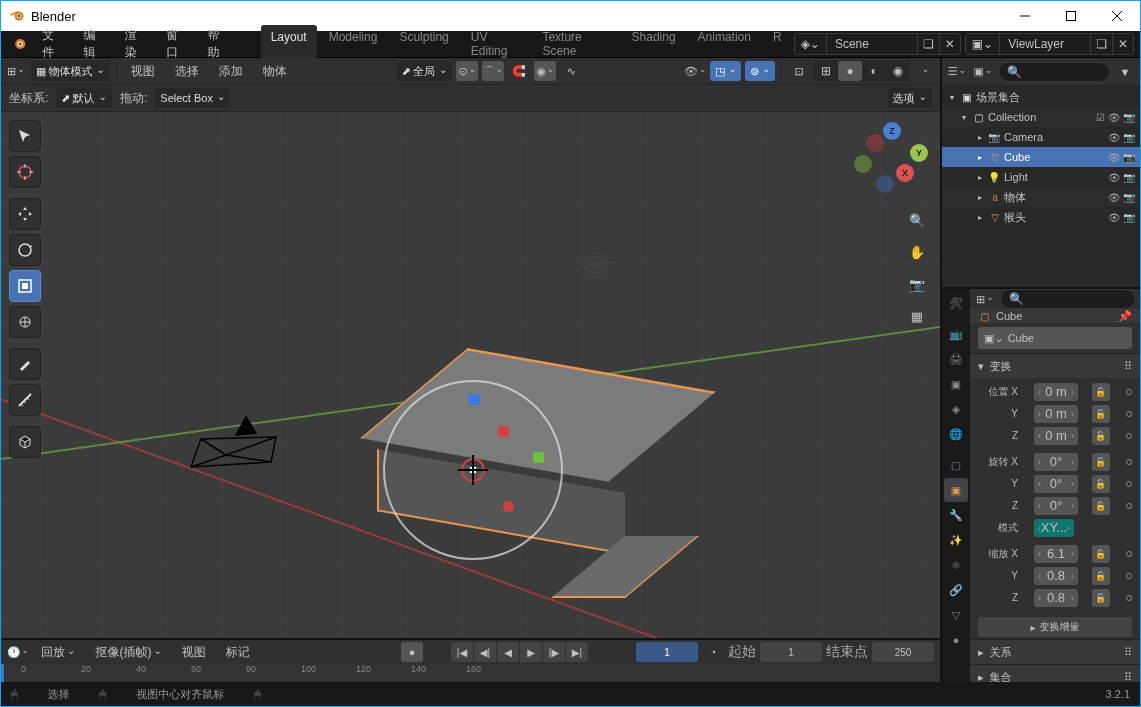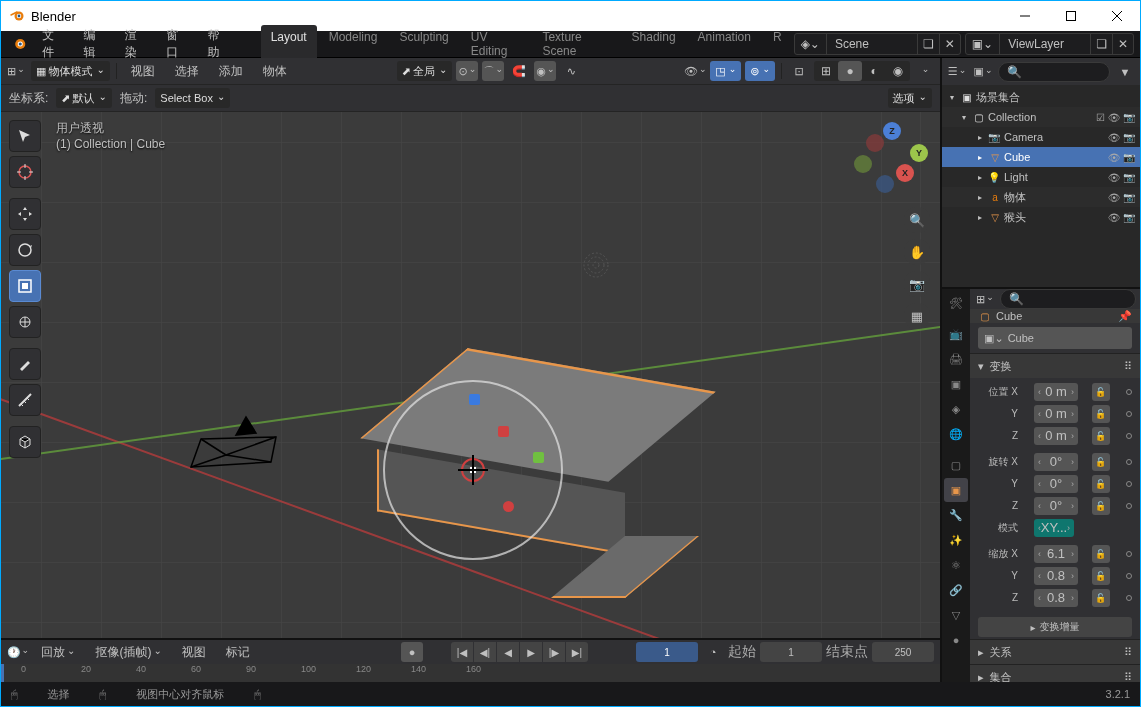--- a/index.html
+++ b/index.html
@@ -248,24 +248,20 @@
         <div class="hdr-btn dark dd-arrow">Select Box</div>
         <div class="spring"></div>
         <div class="hdr-btn dark dd-arrow">选项</div>
       </div>
 
       <div class="viewport">
 
         <div class="axis-line ax-r" style="left:-100px;top:250px;width:900px;transform:rotate(20deg);"></div>
         <div class="axis-line ax-g" style="left:-100px;top:360px;width:1200px;transform:rotate(-8deg);"></div>
 
-        <div class="overlay-t">
-          <div>用户透视</div>
-          <div>(1) Collection | Cube</div>
-        </div>
 
         <div class="toolbar-l">
           <div class="tool">
               <svg width="18" height="18">
                 <path d="M3 3l4 12 2-5 5-2z" fill="#ddd"></path>
               </svg>
             </div>
           <div class="tool">
               <svg width="18" height="18">
                 <circle cx="9" cy="9" r="6" fill="none" stroke="#d55" stroke-width="1.5"></circle>

